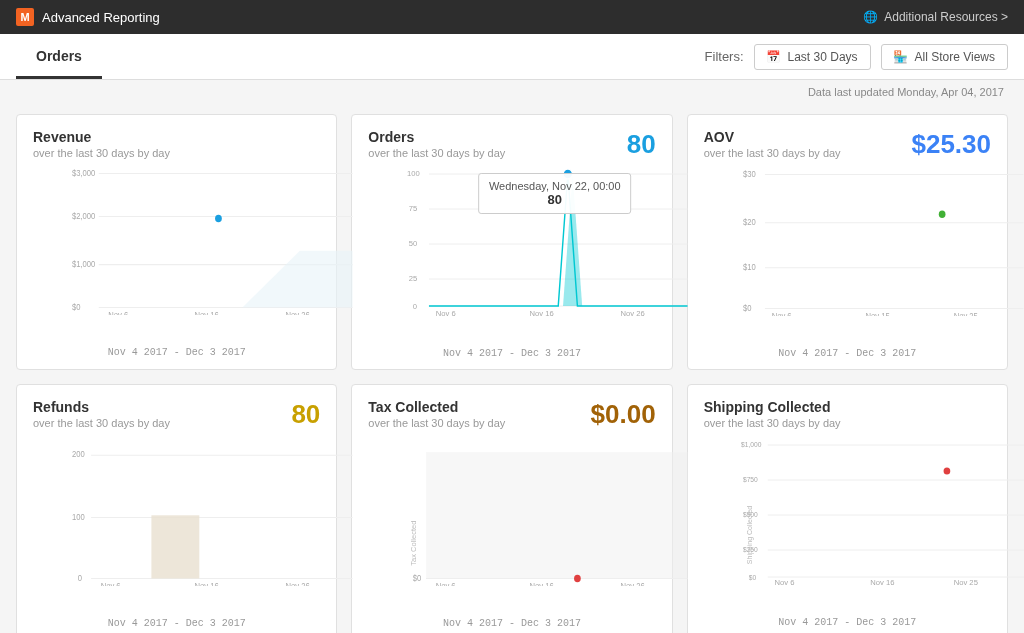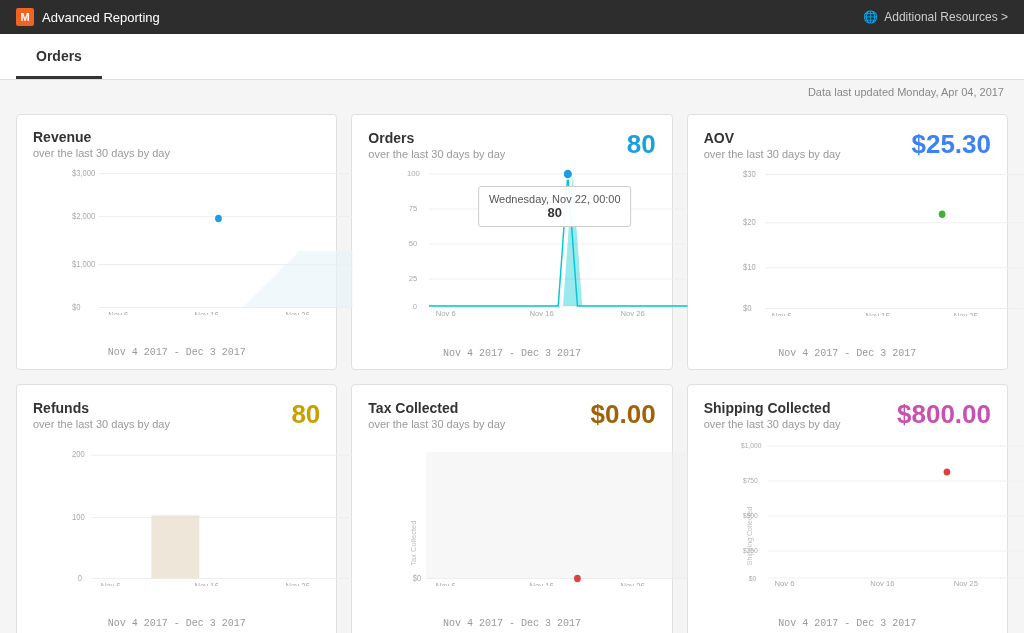--- a/index.html
+++ b/index.html
@@ -81,21 +81,21 @@
       gap: 14px;
     }
 
     
     .card {
       background: #fff;
       border: 1px solid #e0e0e0;
       border-radius: 4px;
       padding: 14px 16px 10px;
     }
-    .card-header { display: flex; justify-content: space-between; align-items: center; margin-bottom: 4px; }
+    .card-header { display: flex; justify-content: space-between; align-items: flex-start; margin-bottom: 4px; }
     .card-title { font-size: 14px; font-weight: 600; color: #333; }
     .card-subtitle { font-size: 11px; color: #999; margin-top: 2px; }
     .card-value { font-size: 26px; font-weight: 600; }
     .card-value.blue { color: #1a9fe0; }
     .card-value.green { color: #3b82f6; }
     .card-value.yellow { color: #c8a000; }
     .card-value.red { color: #a16207; }
     .card-value.magenta { color: #c850b0; }
 
     
@@ -125,21 +125,21 @@
     .tooltip-box {
       position: absolute;
       background: rgba(255,255,255,0.95);
       border: 1px solid #ccc;
       border-radius: 3px;
       padding: 6px 10px;
       font-size: 11px;
       color: #333;
       pointer-events: none;
       left: 52%;
-      top: 20px;
+      top: 7px;
       transform: translateX(-50%);
       white-space: nowrap;
       text-align: center;
     }
     .tooltip-box .tt-title { font-size: 11px; color: #555; }
     .tooltip-box .tt-value { font-size: 13px; font-weight: 600; color: #333; }
   </style>
 </head>
 <body>
 
@@ -151,20 +151,31 @@
   <div class="top-bar-right">
     <span>🌐</span>
     <span>Additional Resources &gt;</span>
   </div>
 </div>
 
 <div class="nav-bar">
   <div class="nav-tabs">
     <div class="nav-tab active">Orders</div>
   </div>
+  <div class="filters-area">
+    <span class="filters-label">Filters:</span>
+    <button class="filter-btn">
+      <span class="filter-icon">📅</span>
+      <span>Last 30 Days</span>
+    </button>
+    <button class="filter-btn">
+      <span class="filter-icon">🏪</span>
+      <span>All Store Views</span>
+    </button>
+  </div>
 </div>
 
 <div class="sub-header">
   <span>Data last updated Monday, Apr 04, 2017</span>
 </div>
 
 <div class="dashboard">
 
   <div class="card">
     <div class="card-header">
@@ -330,21 +341,20 @@
     </div>
     <div class="chart-date-range">Nov 4 2017 - Dec 3 2017</div>
   </div>
 
   <div class="card">
     <div class="card-header">
       <div>
         <div class="card-title">Shipping Collected</div>
         <div class="card-subtitle">over the last 30 days by day</div>
       </div>
-      <div class="card-value magenta">$800.00</div>
     </div>
     <div class="chart-area">
       <svg class="chart-svg" viewBox="0 0 300 150" preserveAspectRatio="none" xmlns="http://www.w3.org/2000/svg">
 
         <text x="0" y="12" font-size="7" fill="#aaa">$1,000</text>
         <text x="2" y="47" font-size="7" fill="#aaa">$750</text>
         <text x="2" y="82" font-size="7" fill="#aaa">$500</text>
         <text x="2" y="117" font-size="7" fill="#aaa">$250</text>
         <text x="8" y="145" font-size="7" fill="#aaa">$0</text>
 

